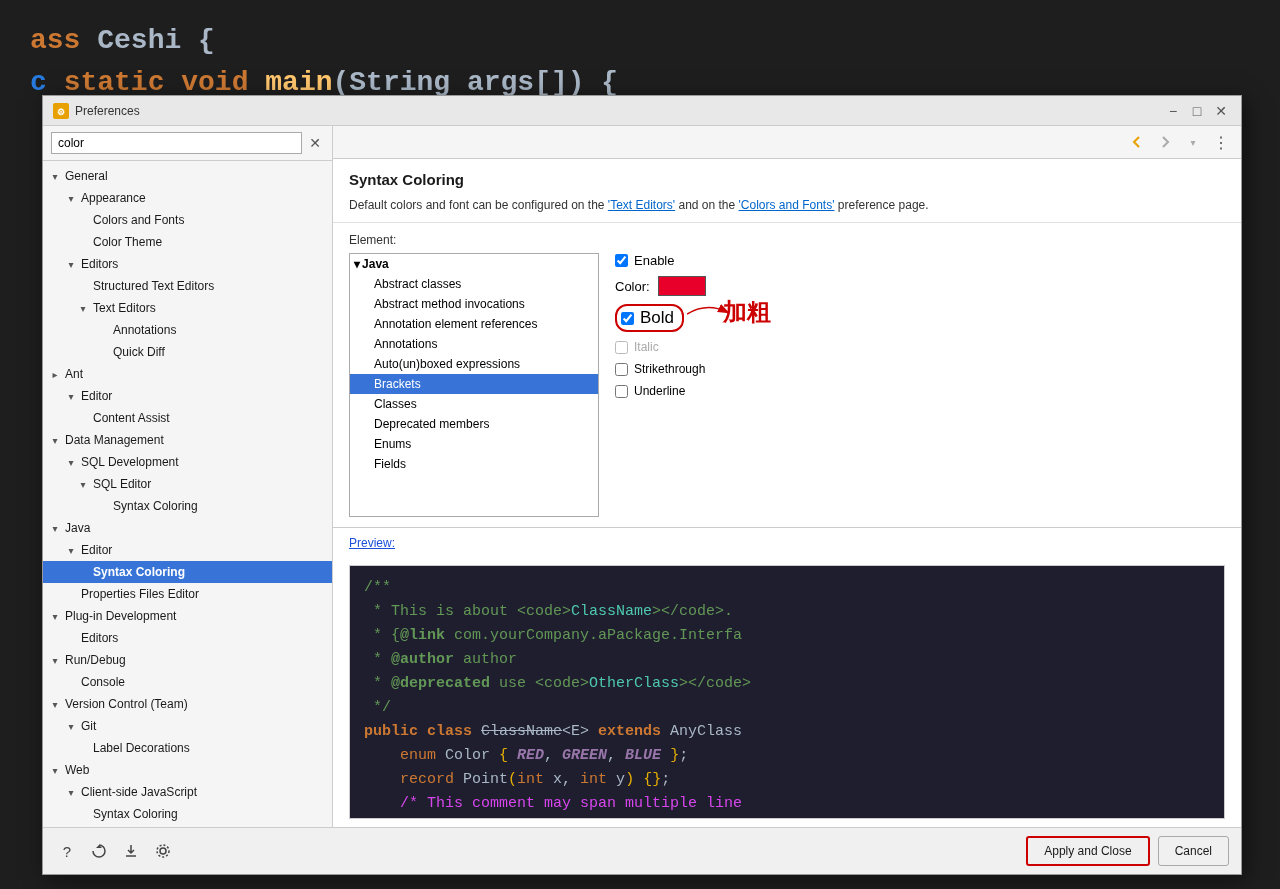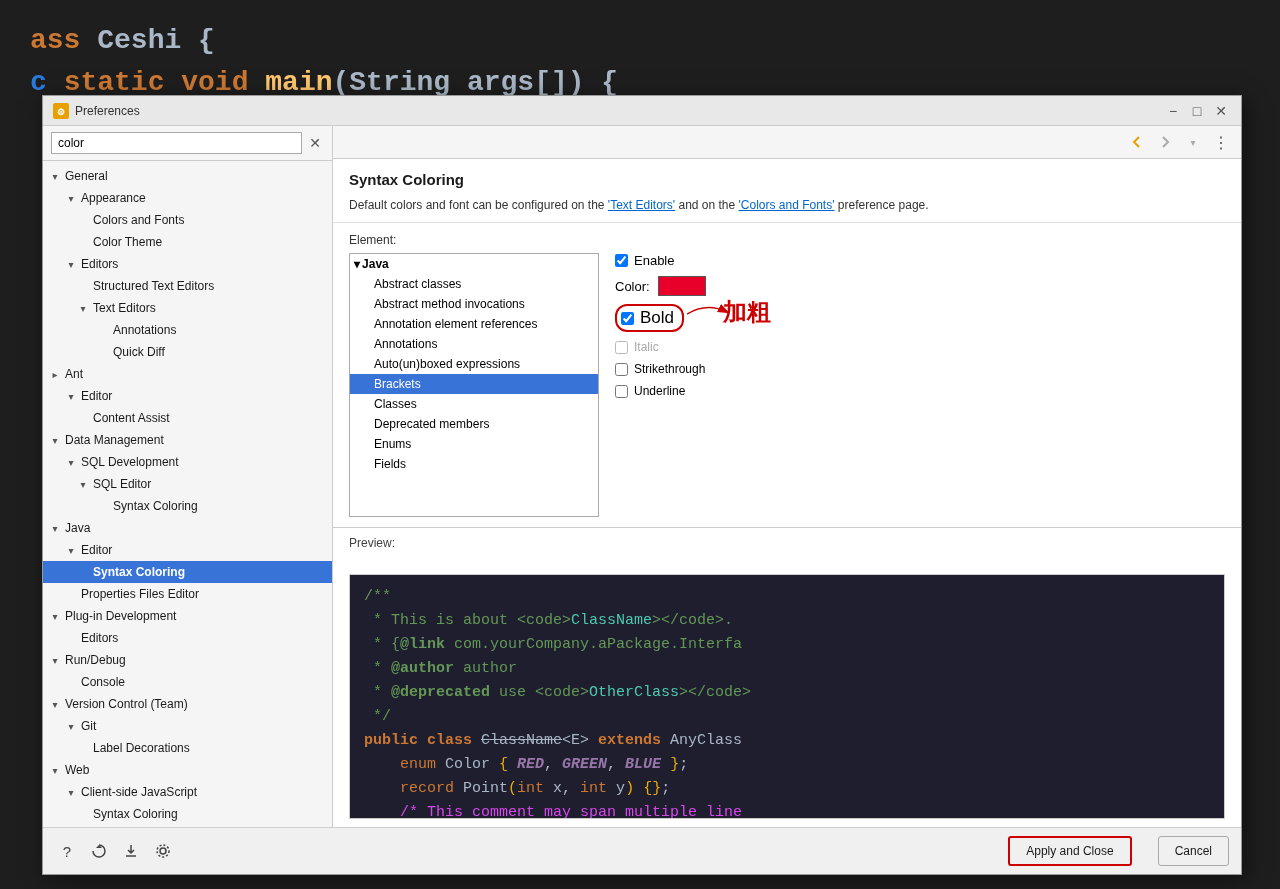--- a/index.html
+++ b/index.html
@@ -305,22 +305,23 @@
     .preview-section {
       border-top: 1px solid #ccc;
       padding: 8px 16px;
       flex: 1;
       display: flex;
       flex-direction: column;
       overflow: hidden;
     }
     .preview-label {
       font-size: 12px;
-      color: #404040;
-      margin-bottom: 24px;
+      color: #1d4ed8;
+      margin-bottom: 15px;
+      text-decoration: underline;
     }
     .preview-content {
       flex: 1;
       background: #1e1e2e;
       border: 1px solid #ccc;
       overflow: auto;
       font-family: 'Courier New', monospace;
       font-size: 15px;
       padding: 10px 14px;
       line-height: 1.6;
@@ -348,21 +349,21 @@
     .footer-icon-btn {
       width: 24px; height: 24px;
       background: none;
       border: none;
       cursor: pointer;
       font-size: 15px;
       color: #444;
       display: flex; align-items: center; justify-content: center;
     }
     .footer-right {
-      display: flex; gap: 26px;
+      display: flex; gap: 8px;
     }
     .btn-apply {
       padding: 6px 16px;
       background: #f0f0f0;
       border: 2px solid #cc0000;
       border-radius: 3px;
       font-size: 12px;
       cursor: pointer;
       color: #1a1a1a;
     }

